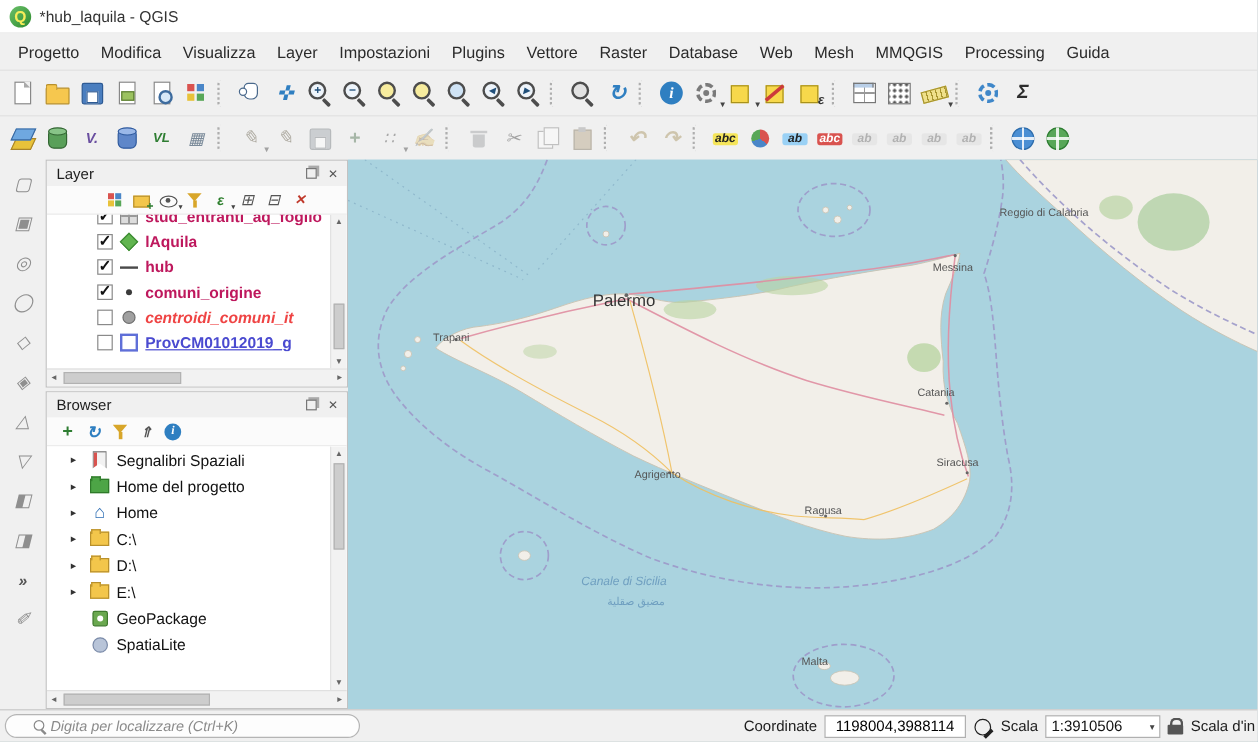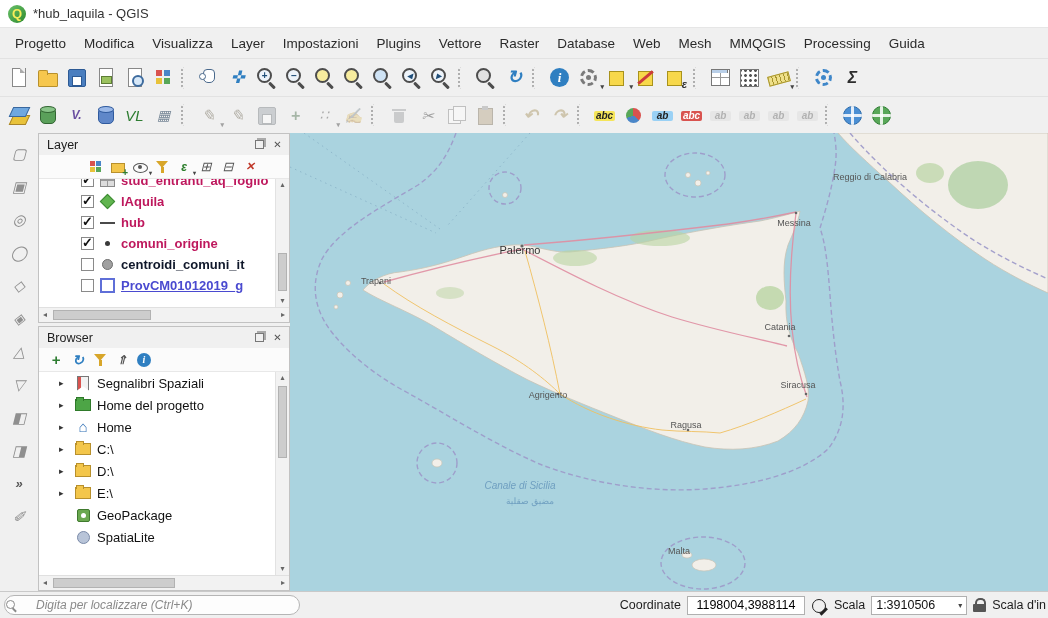--- a/index.html
+++ b/index.html
@@ -72,21 +72,21 @@
   [data-shape=measure]::before{content:'';position:absolute;left:3px;top:10px;width:20px;height:8px;background:#efe08a;border:1px solid #a8952e;transform:rotate(-15deg);
       background-image:repeating-linear-gradient(90deg,transparent 0 3px,#a8952e 3px 4px)}
   [data-shape=sigma]>.g{font-size:16px;font-weight:bold;color:#2d2d2d}
   [data-shape=layers-color]::before{content:'';position:absolute;left:6px;top:13px;width:15px;height:8px;background:#e8c23a;border:1px solid #a8842a;transform:skewX(-25deg)}
   [data-shape=layers-color]::after{content:'';position:absolute;left:6px;top:5px;width:15px;height:8px;background:#6fa8e0;border:1px solid #39679e;transform:skewX(-25deg)}
   [data-shape=db-green]::before{content:'';position:absolute;left:6px;top:6px;width:14px;height:14px;background:#5aa05a;border:1px solid #336633;border-radius:4px 4px 5px 5px}
   [data-shape=db-green]::after{content:'';position:absolute;left:6px;top:4px;width:14px;height:5px;background:#88c488;border:1px solid #336633;border-radius:50%}
   [data-shape=db-blue]::before{content:'';position:absolute;left:6px;top:6px;width:14px;height:14px;background:#5f87c9;border:1px solid #2f5a9e;border-radius:4px 4px 5px 5px}
   [data-shape=db-blue]::after{content:'';position:absolute;left:6px;top:4px;width:14px;height:5px;background:#9ab8e8;border:1px solid #2f5a9e;border-radius:50%}
   [data-shape=vfile]>.g{color:#6a4fa0;font-weight:bold;font-size:12px}
-  [data-shape=vfile2]>.g{color:#2e7d32;font-weight:normal;font-size:15px;font-style:italic}
+  [data-shape=vfile2]>.g{color:#2e7d32;font-weight:bold;font-size:11px;font-style:italic}
   [data-shape=memlayer]>.g{color:#7a8a99;font-size:14px}
   [data-shape=pencil]>.g,[data-shape=pencil-dd]>.g{font-size:16px;color:#6b5b2e}
   [data-shape=add-feat]>.g{font-size:16px;font-weight:bold;color:#2e7d32}
   [data-shape=vertex]>.g{color:#555;font-size:14px;letter-spacing:1px}
   [data-shape=attr-edit]>.g{font-size:15px;color:#555}
   [data-shape=trash]::before{content:'';position:absolute;left:9px;top:10px;width:10px;height:11px;background:#9aa0a6;border-radius:0 0 2px 2px}
   [data-shape=trash]::after{content:'';position:absolute;left:7px;top:7px;width:14px;height:2px;background:#9aa0a6}
   [data-shape=cut]>.g{font-size:15px;color:#444}
   [data-shape=copy]::before{content:'';position:absolute;left:5px;top:7px;width:11px;height:13px;background:#fff;border:1px solid #888}
   [data-shape=copy]::after{content:'';position:absolute;left:10px;top:4px;width:11px;height:13px;background:#fff;border:1px solid #888}
@@ -153,21 +153,21 @@
   .sym{flex:none;width:15px;display:flex;justify-content:center;align-items:center}
   .sym i{display:block}
   [data-sym=diamond-green] i{width:9px;height:9px;background:#61b54f;border:1px solid #3c8a33;transform:rotate(45deg)}
   [data-sym=line] i{width:15px;height:0;border-top:2px solid #4a4a4a}
   [data-sym=dot] i{width:5px;height:5px;background:#3a3a3a;border-radius:50%}
   [data-sym=circle-gray] i{width:9px;height:9px;background:#a0a0a0;border:1px solid #6f6f6f;border-radius:50%}
   [data-sym=square-blue] i{width:11px;height:11px;background:#fff;border:2px solid #5f6fd8}
   [data-sym=table] i{width:13px;height:11px;background:#ddd;border:1px solid #8a8a8a;
      background-image:linear-gradient(to right,transparent 45%,#999 45%,#999 55%,transparent 55%),linear-gradient(to bottom,transparent 40%,#999 40%,#999 55%,transparent 55%)}
   .trow .lbl{font-weight:bold;font-size:13px;color:#be185d;overflow:hidden;text-overflow:clip}
-  .trow[data-style=muted-italic] .lbl{color:#0f172a;}
+  .trow[data-style=muted-italic] .lbl{color:#ef4444;font-style:italic}
   .trow[data-style=link-style] .lbl{color:#4a4ad0;text-decoration:underline}
   
   .brow{height:22px;display:flex;align-items:center;padding-left:20px;white-space:nowrap}
   .exp{width:12px;flex:none;font-size:9px;color:#333;margin-right:4px;visibility:hidden}
   .exp.on{visibility:visible}
   .exp.on::after{content:'▸'}
   .bicon{width:16px;flex:none;display:flex;justify-content:center;align-items:center;margin-right:6px;position:relative;height:16px}
   .bicon i{display:block;position:relative}
   [data-icon=star] i::after{content:'★';color:#f2c232;font-size:14px;line-height:14px}
   [data-icon=bookmark] i{width:10px;height:13px;background:linear-gradient(to right,#d9534f 0 30%,#f2f2f2 30%);border:1px solid #777;
@@ -188,29 +188,29 @@
   .sarrow{position:absolute;width:100%;text-align:center;font-size:8px;color:#666;line-height:12px}
   .hscroll{height:14px;flex:none;background:#f2f2f2;border-top:1px solid #e0e0e0;position:relative}
   .hthumb{position:absolute;top:2px;bottom:2px;background:#cdcdcd;border:1px solid #b2b2b2}
   .harrow{position:absolute;top:0;width:12px;text-align:center;font-size:8px;color:#666;line-height:14px}
 
   
   #map{position:absolute;left:290px;top:133px;right:0;bottom:27px;background:#aad3df;overflow:hidden}
   #map svg{position:absolute;inset:0}
   .map-labels{position:absolute;inset:0;pointer-events:none}
   .map-label{position:absolute;transform:translate(-50%,-50%);white-space:nowrap}
-  .map-label[data-cls=city-lg]{font-size:11px;color:#333}
+  .map-label[data-cls=city-lg]{font-size:14px;color:#333}
   .map-label[data-cls=city-sm]{font-size:9px;color:#555}
   .map-label[data-cls=sea-label]{font-size:10px;font-style:italic;color:#6f9fc0}
   .map-label[data-cls=sea-label-ar]{font-size:9px;color:#6f9fc0}
 
   
   #statusbar{position:absolute;left:0;bottom:0;width:100%;height:27px;background:#f0f0f0;border-top:1px solid #c9c9c9;
              display:flex;align-items:center;padding:0 2px 0 4px;box-sizing:border-box;gap:6px;overflow:hidden;font-size:12.5px}
-  .search{width:296px;height:20px;border:1px solid #b5b5b5;border-radius:10px;background:#fdfdfd;display:flex;align-items:center;padding:0 0;gap:16px;box-sizing:border-box;flex:none}
+  .search{width:296px;height:20px;border:1px solid #b5b5b5;border-radius:10px;background:#fdfdfd;display:flex;align-items:center;padding:0 22px;gap:0;box-sizing:border-box;flex:none}
   .search input{border:none;outline:none;background:transparent;font-style:italic;color:#333;font-size:12px;width:100%;font-family:"Liberation Sans",sans-serif}
   .search input::placeholder{color:#8a8a8a;font-style:italic}
   .mag-sm{width:13px;height:13px;position:relative;flex:none}
   .mag-sm::before{content:'';position:absolute;left:1px;top:1px;width:7px;height:7px;border:1.5px solid #8a8a8a;border-radius:50%}
   .mag-sm::after{content:'';position:absolute;right:1px;bottom:1px;width:5px;height:1.5px;background:#8a8a8a;transform:rotate(45deg)}
   .sb-spacer{flex:1}
   .sb-label{color:#1d1d1d;flex:none}
   .coord-input{width:118px;height:19px;border:1px solid #b0b0b0;background:#fff;text-align:center;font-size:12.5px;font-family:"Liberation Sans",sans-serif;flex:none;box-sizing:border-box;padding:0}
   .globe-edit{width:17px;height:17px;position:relative;flex:none}
   .globe-edit::before{content:'';position:absolute;left:1px;top:2px;width:12px;height:12px;border:1.7px solid #222;border-radius:50%}

